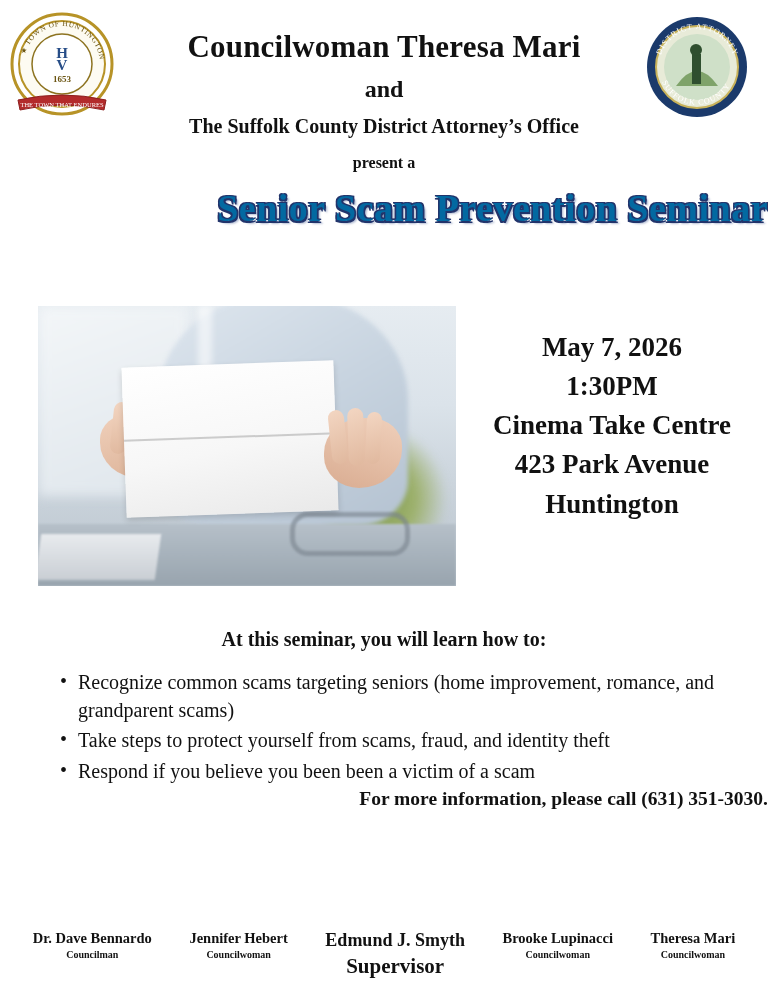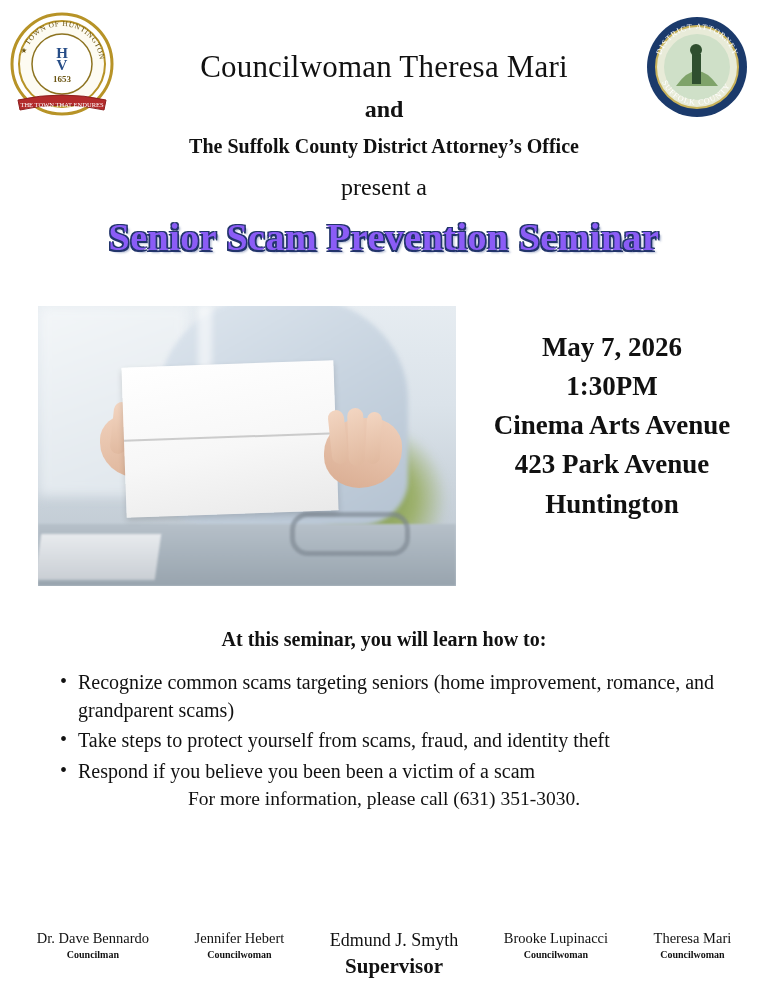--- a/index.html
+++ b/index.html
@@ -33,49 +33,49 @@
   }
   .seal-left { left: 8px; top: 12px; }
   .seal-right { right: 14px; top: 16px; }
 
   .title-block {
     text-align: center;
     padding: 0 130px;
   }
   .line1 {
     font-size: 31px;
-    font-weight: normal;
+    font-weight: bold;
     letter-spacing: 0.2px;
     line-height: 1.1;
-    margin-top: 36px;
+    margin-top: 16px;
   }
   .line2 {
     font-size: 24px;
     font-weight: bold;
     margin-top: 12px;
   }
   .line3 {
     font-size: 20px;
     font-weight: bold;
     line-height: 1.15;
     margin-top: 12px;
     padding: 0 0px;
   }
   .line4 {
-    font-size: 24px;
-    font-weight: normal;
+    font-size: 16px;
+    font-weight: bold;
     margin-top: 16px;
   }
 
   .seminar-title {
-    text-align: center;
+    text-align: right;
     font-family: "Liberation Serif", serif;
     font-weight: bold;
     font-size: 38px;
-    color: #8b5cf6;
+    color: #0369a1;
     margin-top: 14px;
     letter-spacing: 0.5px;
     text-shadow:
       -1.5px -1.5px 0 #22346b,
        1.5px -1.5px 0 #22346b,
       -1.5px  1.5px 0 #22346b,
        1.5px  1.5px 0 #22346b,
        3px 3px 2px rgba(90,110,160,0.45);
   }
 
@@ -224,23 +224,23 @@
     margin-bottom: 3px;
   }
   .bullets li::before {
     content: "\2022";
     position: absolute;
     left: 0;
     top: -1px;
     font-size: 20px;
   }
   .more-info {
-    text-align: center;
+    text-align: right;
     font-size: 19.5px;
-    font-weight: normal;
+    font-weight: bold;
   }
 
   
   .footer {
     position: absolute;
     left: 0;
     bottom: 14px;
     width: 768px;
     display: flex;
     justify-content: space-between;
@@ -248,21 +248,21 @@
     padding: 0 14px;
     box-sizing: border-box;
   }
   .official {
     text-align: center;
     flex: 1 1 auto;
     line-height: 1.3;
   }
   .official .nm {
     font-size: 14.5px;
-    font-weight: normal;
+    font-weight: bold;
   }
   .official .ttl {
     font-size: 10px;
     font-weight: bold;
   }
   .official.supervisor .nm { font-size: 18px; }
   .official.supervisor .ttl { font-size: 21px; }
 
   
   .seal svg { display: block; }
@@ -337,21 +337,21 @@
     <div class="ph-paper-line"></div>
     <div class="ph-hand-r"></div>
     <div class="ph-finger" style="left:292px; top:104px; width:16px; height:54px; transform:rotate(-6deg);"></div>
     <div class="ph-finger" style="left:310px; top:102px; width:16px; height:58px; transform:rotate(-2deg);"></div>
     <div class="ph-finger" style="left:328px; top:106px; width:15px; height:52px; transform:rotate(3deg);"></div>
   </div>
 
   <div class="event-info">
     <div>May 7, 2026</div>
     <div>1:30PM</div>
-    <div>Cinema Arts Avenue</div>
+    <div>Cinema Take Centre</div>
     <div>423 Park Avenue</div>
     <div>Huntington</div>
   </div>
 </div>
 
 <div class="learn-heading">At this seminar, you will learn how to:</div>
 
 <ul class="bullets">
   <li>Recognize common scams targeting seniors (home improvement, romance, and grandparent scams)</li>
   <li>Take steps to protect yourself from scams, fraud, and identity theft</li>

